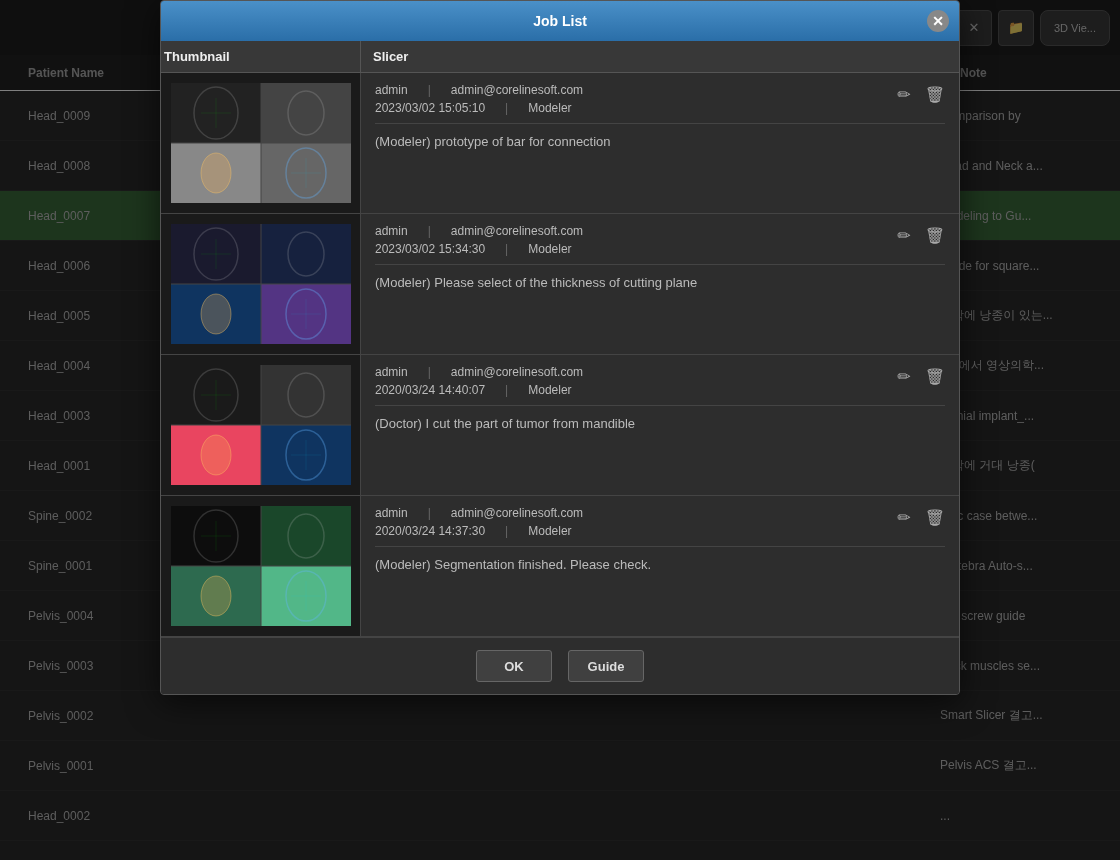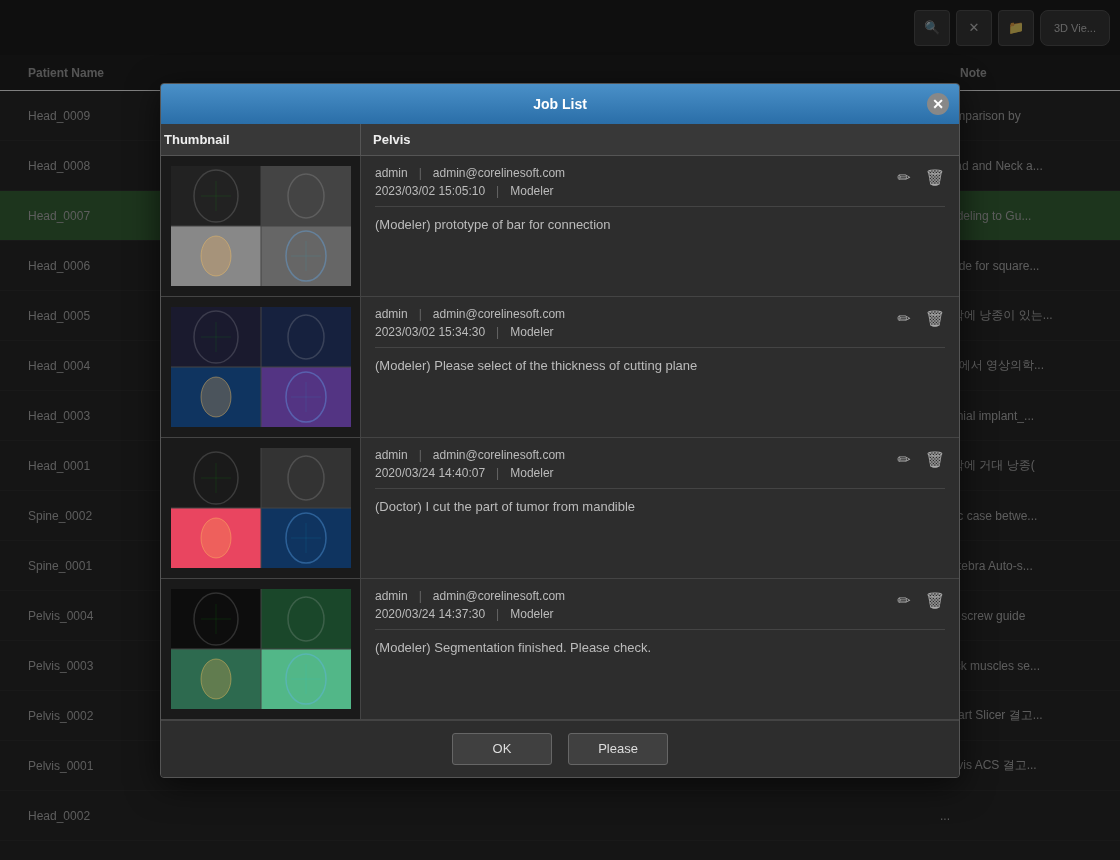--- a/index.html
+++ b/index.html
@@ -101,21 +101,21 @@
       text-overflow: ellipsis;
       padding-right: 4px;
     }
 
     
     .modal-overlay {
       position: absolute;
       top: 0; left: 0; right: 0; bottom: 0;
       background: rgba(0,0,0,0.5);
       display: flex;
-      align-items: center;
+      align-items: flex-start;
       justify-content: center;
       z-index: 100;
     }
 
     
     .modal {
       width: 800px;
       background: #2d2d2d;
       border: 1px solid #555;
       border-radius: 4px;
@@ -215,21 +215,21 @@
 
     .job-detail {
       flex: 1;
       padding: 10px 14px;
       position: relative;
     }
 
     .job-meta {
       display: flex;
       align-items: center;
-      gap: 11px;
+      gap: 20px;
       margin-bottom: 4px;
       font-size: 12px;
       color: #bbb;
     }
 
     .job-meta-sep {
       color: #666;
     }
 
     .job-actions {
@@ -262,27 +262,27 @@
     .modal-footer {
       background: #2d2d2d;
       border-top: 1px solid #444;
       padding: 12px 16px;
       display: flex;
       justify-content: center;
       gap: 16px;
     }
 
     .footer-btn {
-      width: 100px;
+      width: 76px;
       height: 32px;
       border-radius: 3px;
       border: 1px solid #666;
       cursor: pointer;
       font-size: 13px;
-      font-weight: normal;
+      font-weight: bold;
       display: flex;
       align-items: center;
       justify-content: center;
     }
 
     .btn-ok {
       background: #404040;
       color: #ddd;
     }
 
@@ -398,21 +398,21 @@
       <span>Job List</span>
       <div class="modal-close">
         <span>✕</span>
       </div>
     </div>
 
     <div class="modal-content">
 
       <div class="modal-col-headers">
         <div class="modal-col-thumb">Thumbnail</div>
-        <div class="modal-col-detail">Pelvis</div>
+        <div class="modal-col-detail">Slicer</div>
       </div>
 
       <div class="modal-scroll-area" id="modal-scroll">
       <div class="job-row">
     <div class="job-thumbnail">
       <svg class="thumb-svg" viewBox="0 0 180 120" xmlns="http://www.w3.org/2000/svg">
     <rect width="90" height="60" fill="#222"></rect>
     <rect x="90" width="90" height="60" fill="#444"></rect>
     <rect y="60" width="90" height="60" fill="#888"></rect>
     <rect x="90" y="60" width="90" height="60" fill="#666"></rect>
@@ -576,17 +576,17 @@
       <hr class="job-separator">
       <div class="job-message">(Modeler) Segmentation finished. Please check.</div>
     </div>
   </div>
         </div>
 
     </div>
 
     <div class="modal-footer">
       <button class="footer-btn btn-ok">OK</button>
-      <button class="footer-btn btn-cancel">Please</button>
+      <button class="footer-btn btn-cancel">Guide</button>
     </div>
 
   </div>
 </div>
 
 </body></html>

